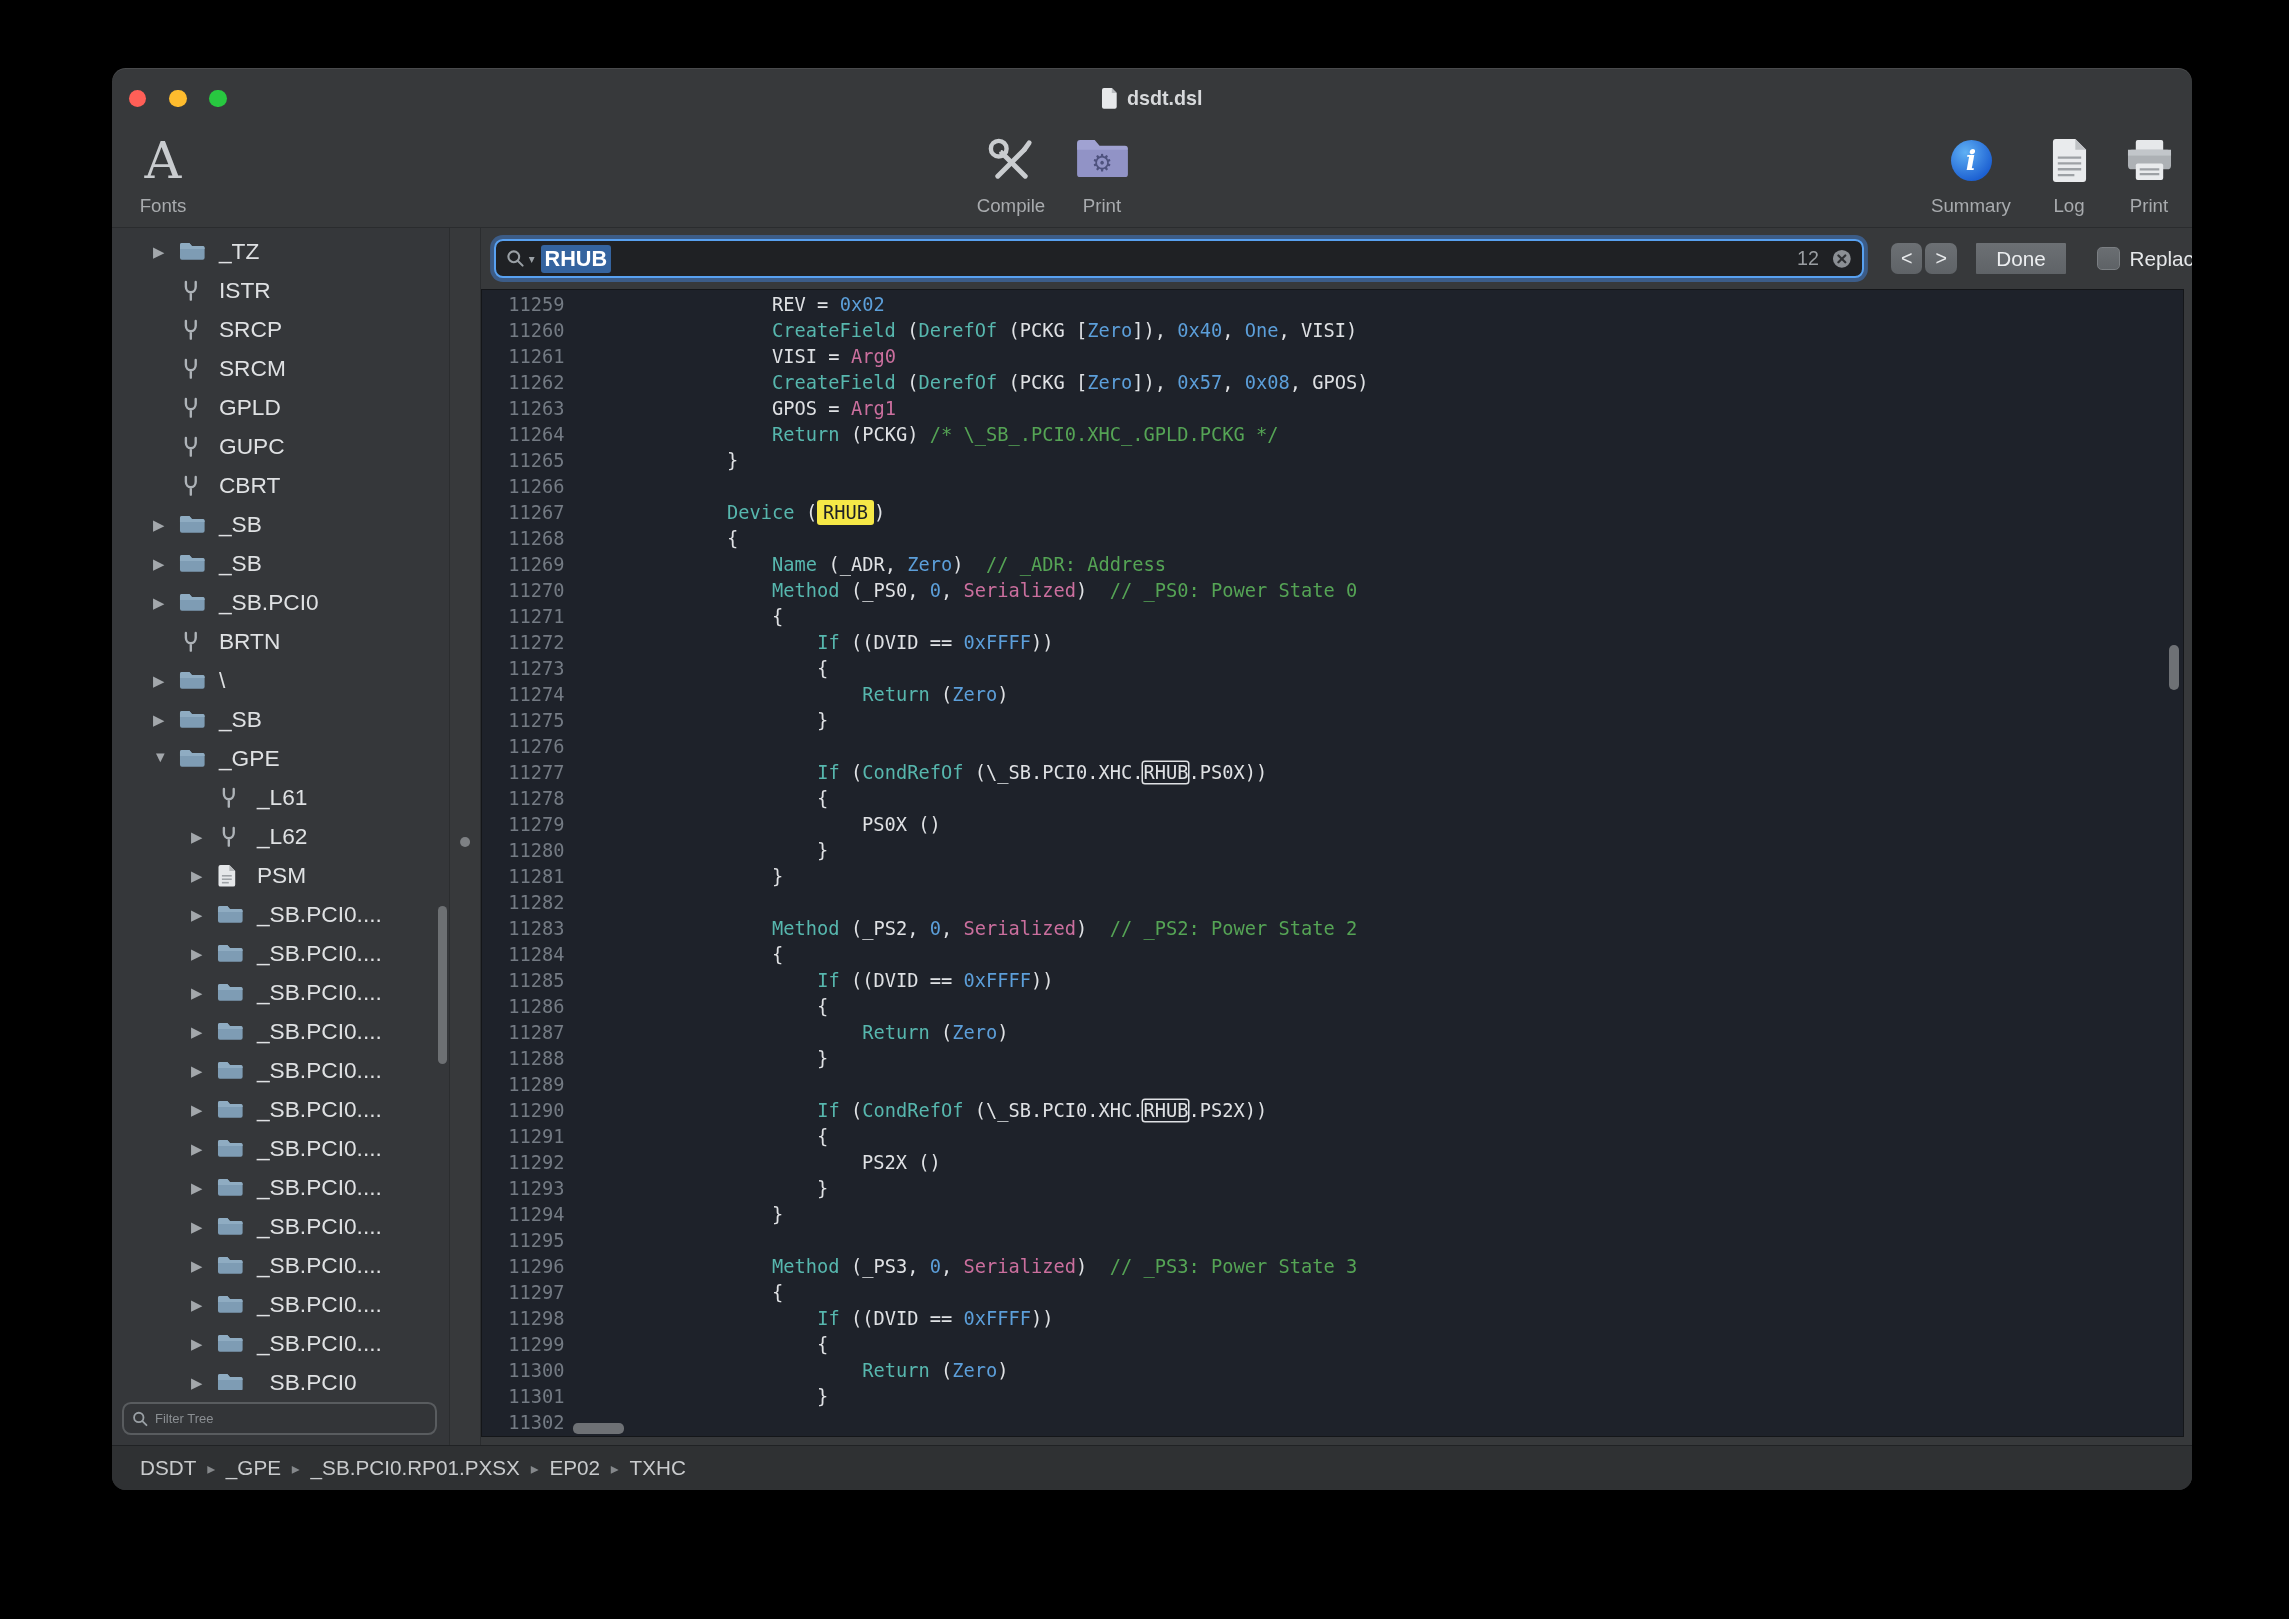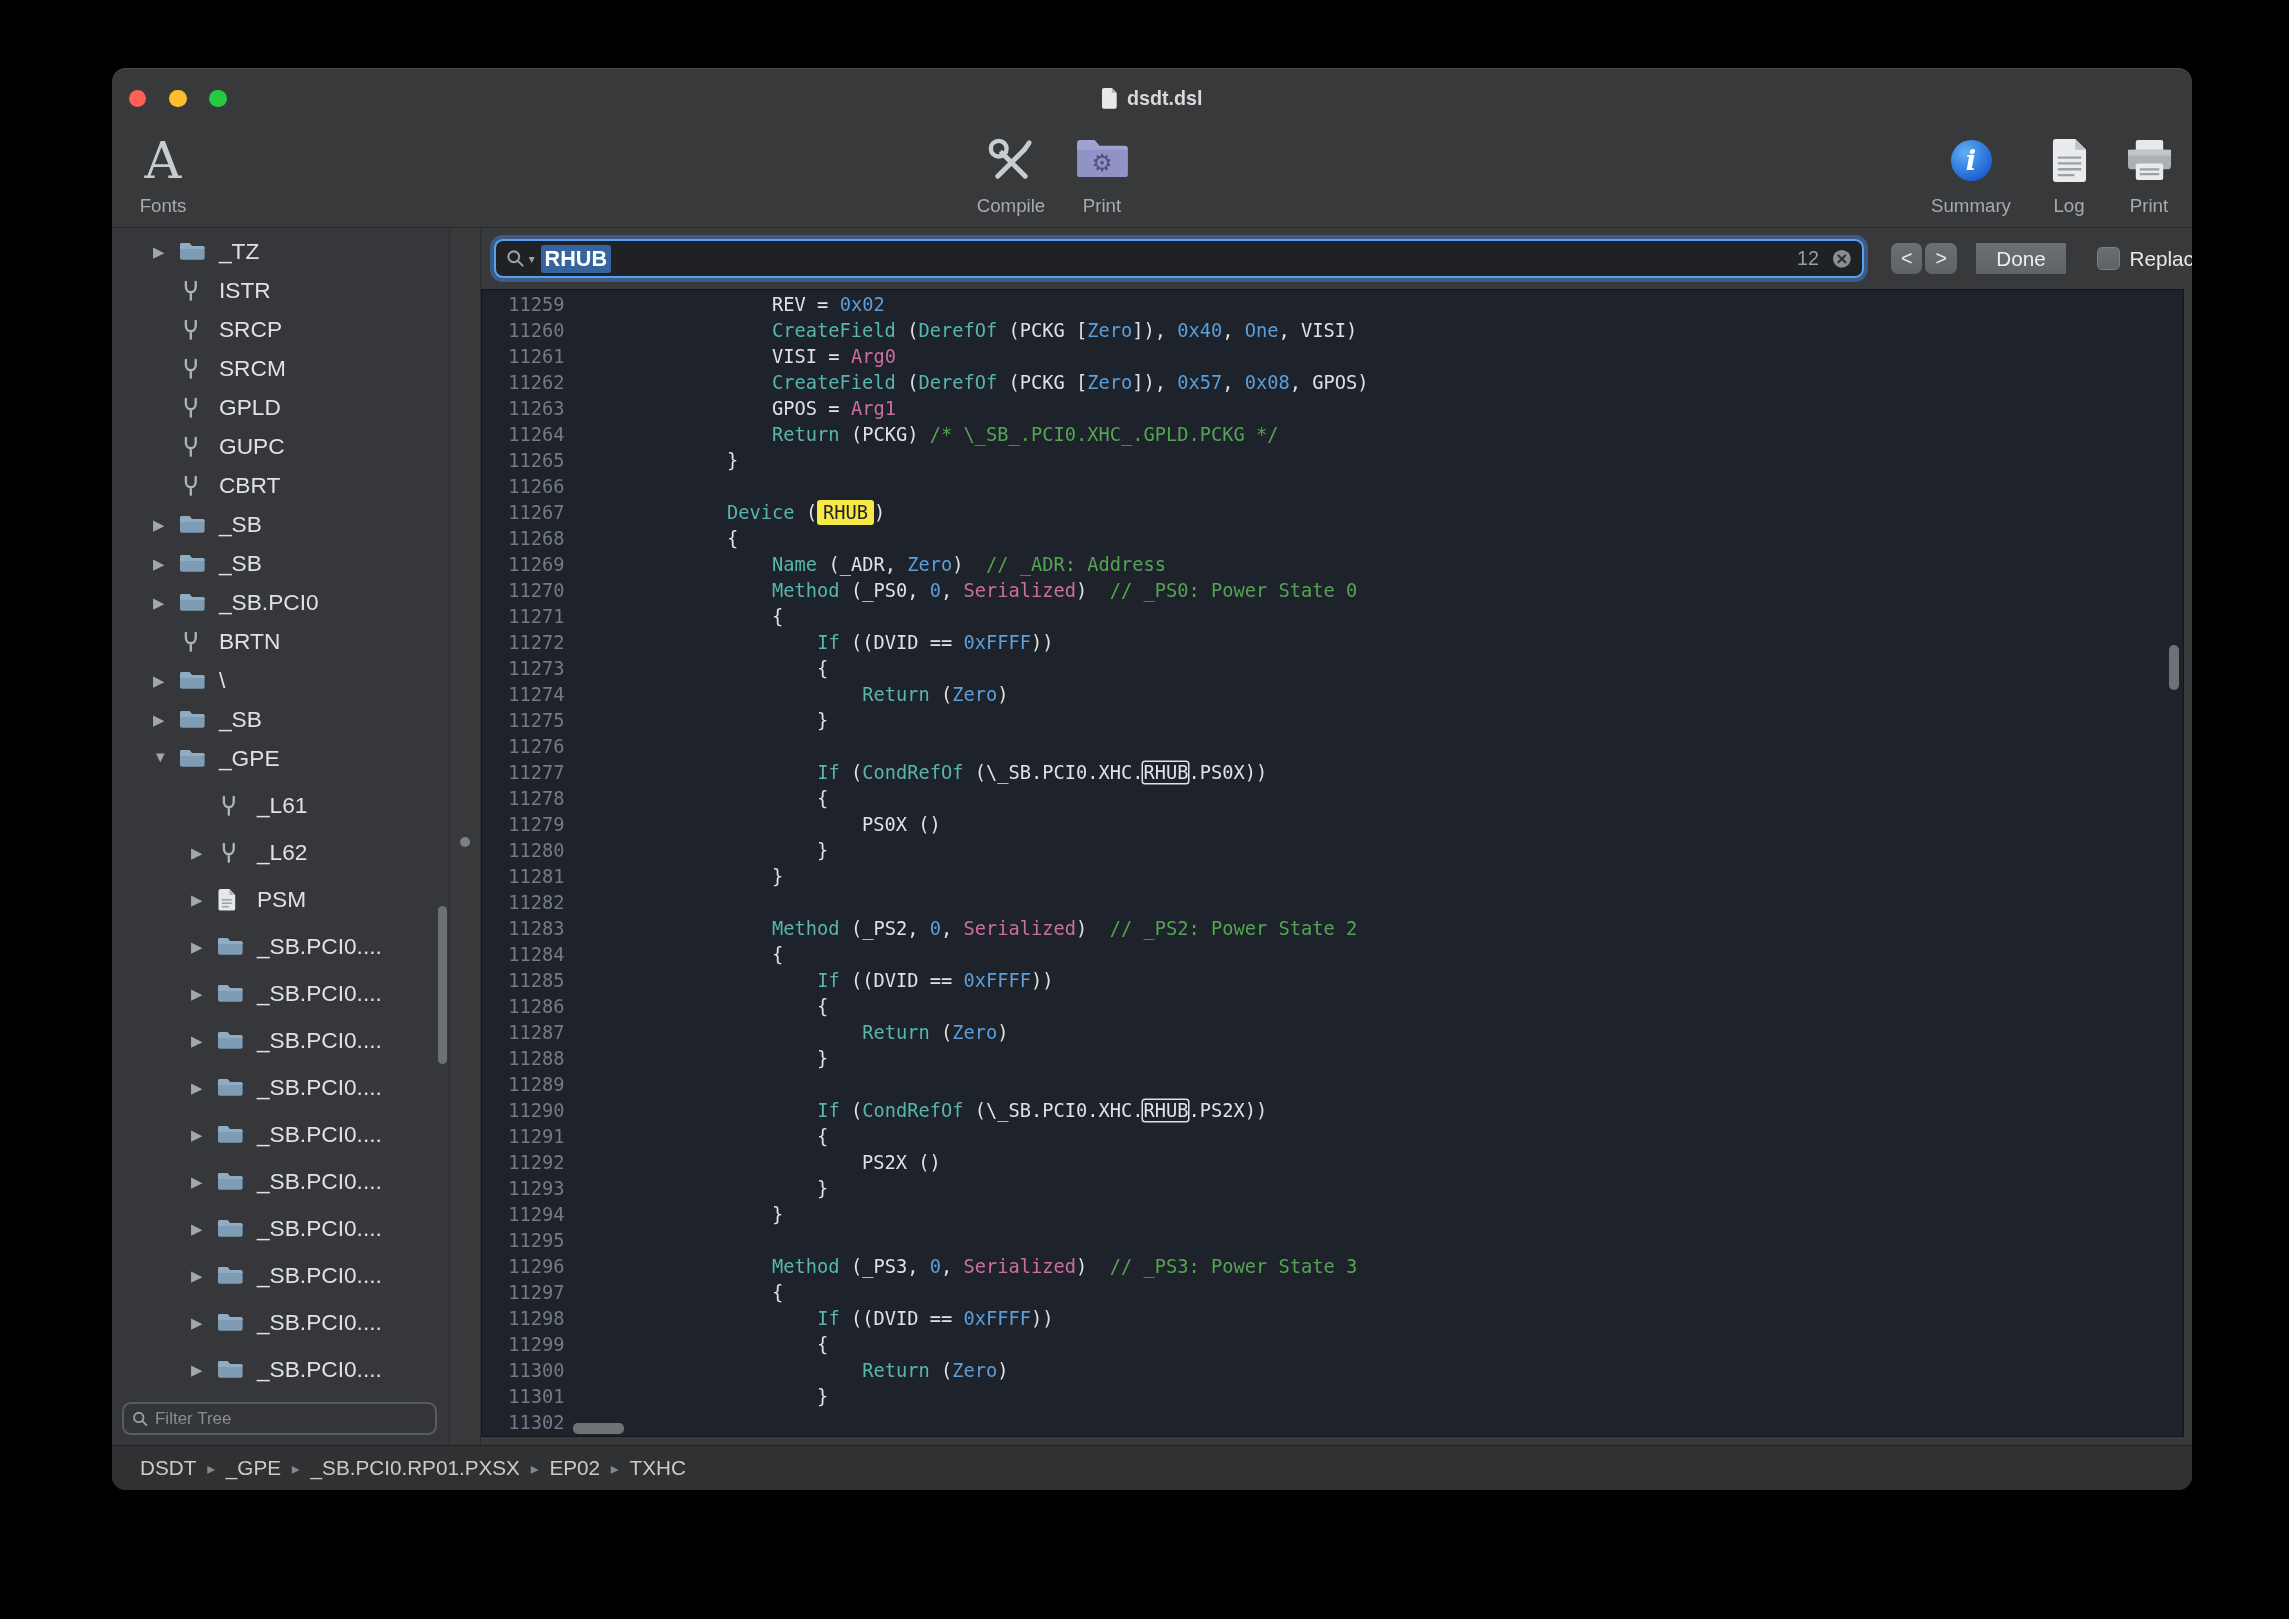--- a/index.html
+++ b/index.html
@@ -39,32 +39,32 @@
   .toolbar-sep { position:absolute; left:0; right:0; bottom:0; height:1px; background:#2A2C2E; }
 
   
   .content { position:absolute; top:160px; left:0; right:0; bottom:45px; display:flex; }
 
   
   .sidebar { position:relative; width:337px; background:#35373A; overflow:hidden; flex:none; }
   .tree { position:absolute; top:0; left:0; right:0; height:calc(100% - 55px); overflow:hidden; padding-top:3.9px; }
   .tree-row { height:39px; display:flex; align-items:center; color:#DFE1E3; font-size:22.7px; cursor:default; }
   .tree-row.lvl1 { padding-left:41px; }
-  .tree-row.lvl2 { padding-left:79px;margin-top:8px; }
+  .tree-row.lvl2 { padding-left:79px; }
   .tri { width:25.6px; flex:none; font-size:14.8px; color:#A3A7AB; text-align:left; }
   .tri.expanded { transform:translateY(-1px); }
   .ticon { width:27.6px; flex:none; margin-right:12.8px; display:flex; align-items:center; }
   .tlabel { white-space:nowrap; }
   .sb-scroll { position:absolute; right:2px; top:678px; width:8.9px; height:158px;
                border-radius:4.9px; background:#6D7073; }
   .filter { position:absolute; left:9.9px; bottom:9.9px; width:315px; height:33px;
             border:2px solid #595C5F; border-radius:8.9px; background:#333538;
             display:flex; align-items:center; padding:0 7.9px; gap:6.9px; }
   .filter input { background:transparent; border:none; outline:none; color:#DADCDE;
-                  font-size:17px; width:100%; font-family:"Liberation Sans", sans-serif; }
+                  font-size:13px; width:100%; font-family:"Liberation Sans", sans-serif; }
   .filter input::placeholder { color:#8A8E92; }
 
   
   .divider { position:relative; width:31.5px; background:#37393B; flex:none;
              border-left:1px solid #2B2D2F; border-right:1px solid #2B2D2F; }
   .div-dot { position:absolute; left:50%; top:609px; transform:translateX(-50%);
              width:9.9px; height:9.9px; border-radius:50%; background:#7E8184; }
 
   
   .pane { position:relative; flex:1; display:flex; flex-direction:column; min-width:0; }

